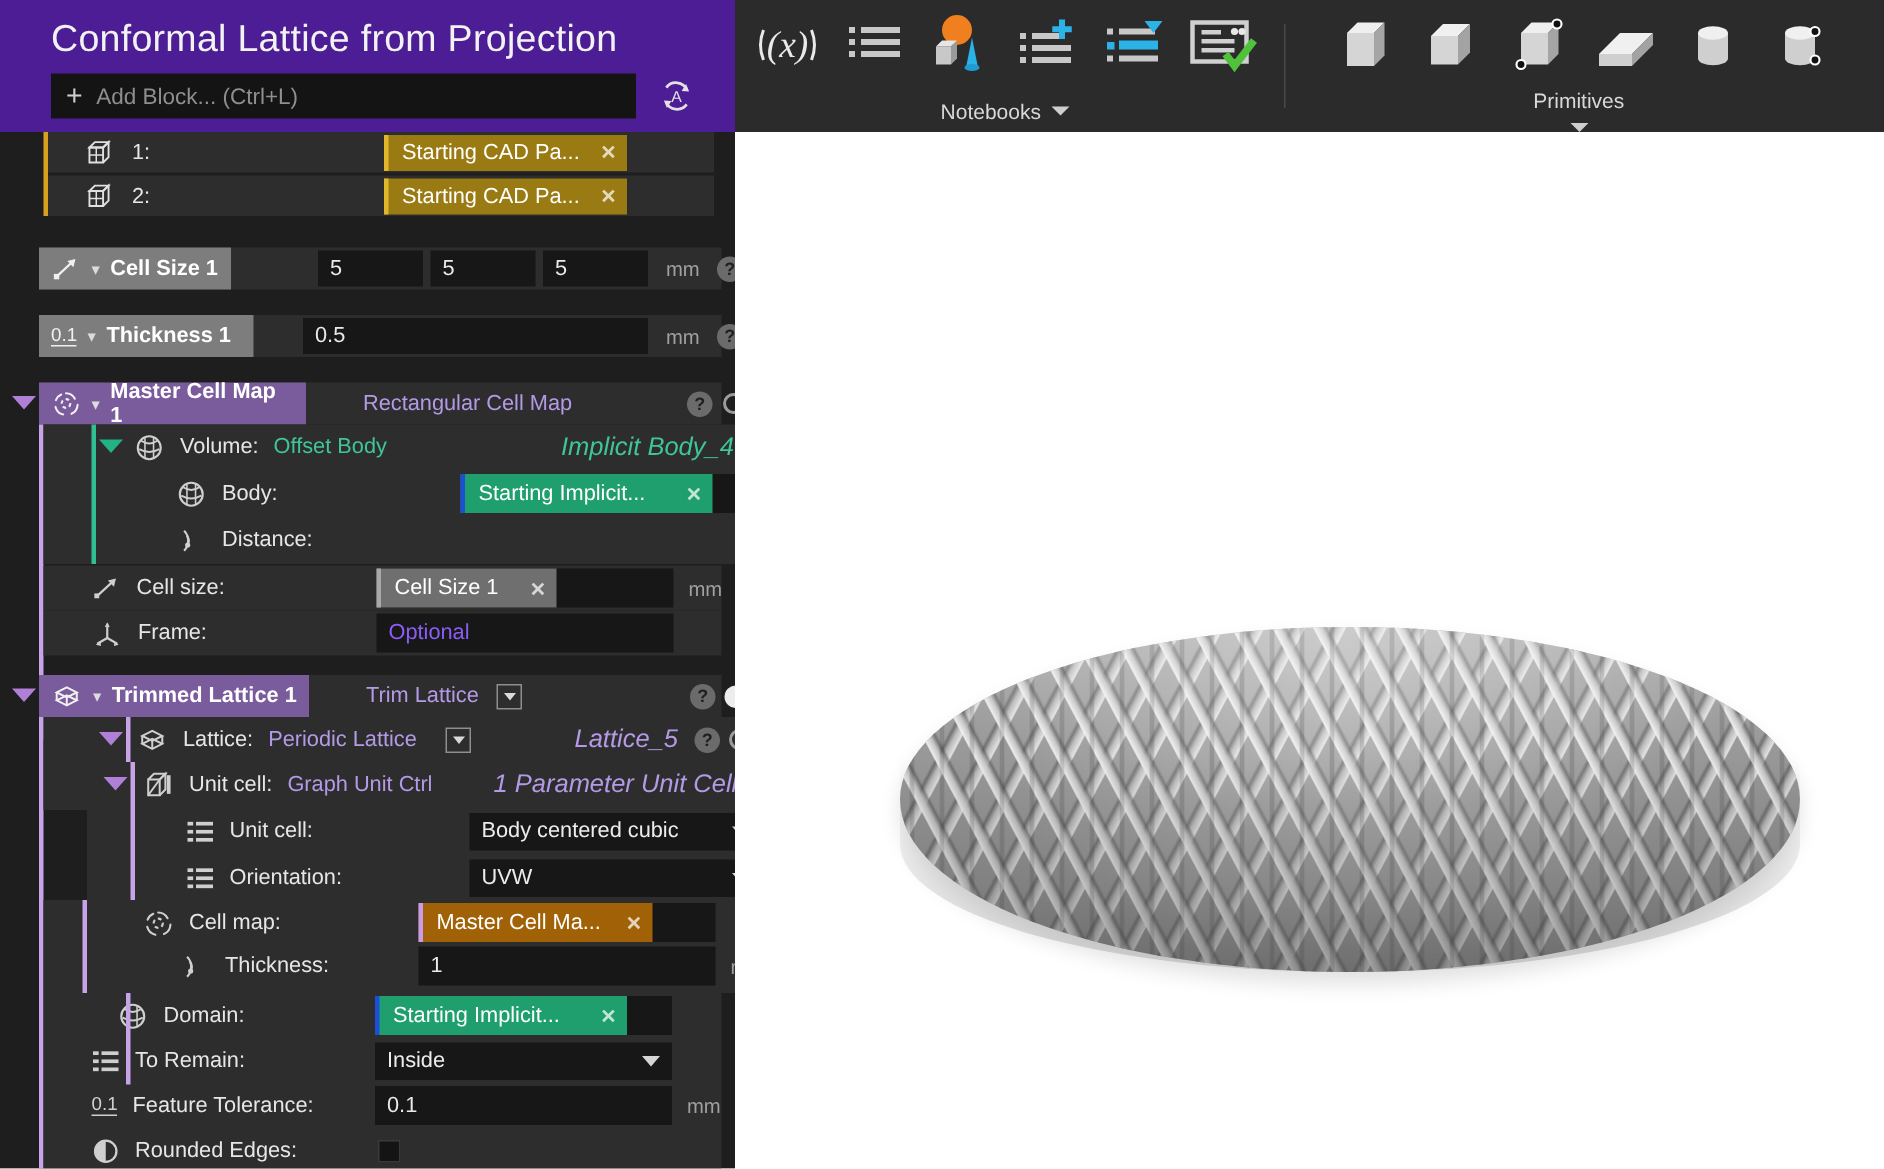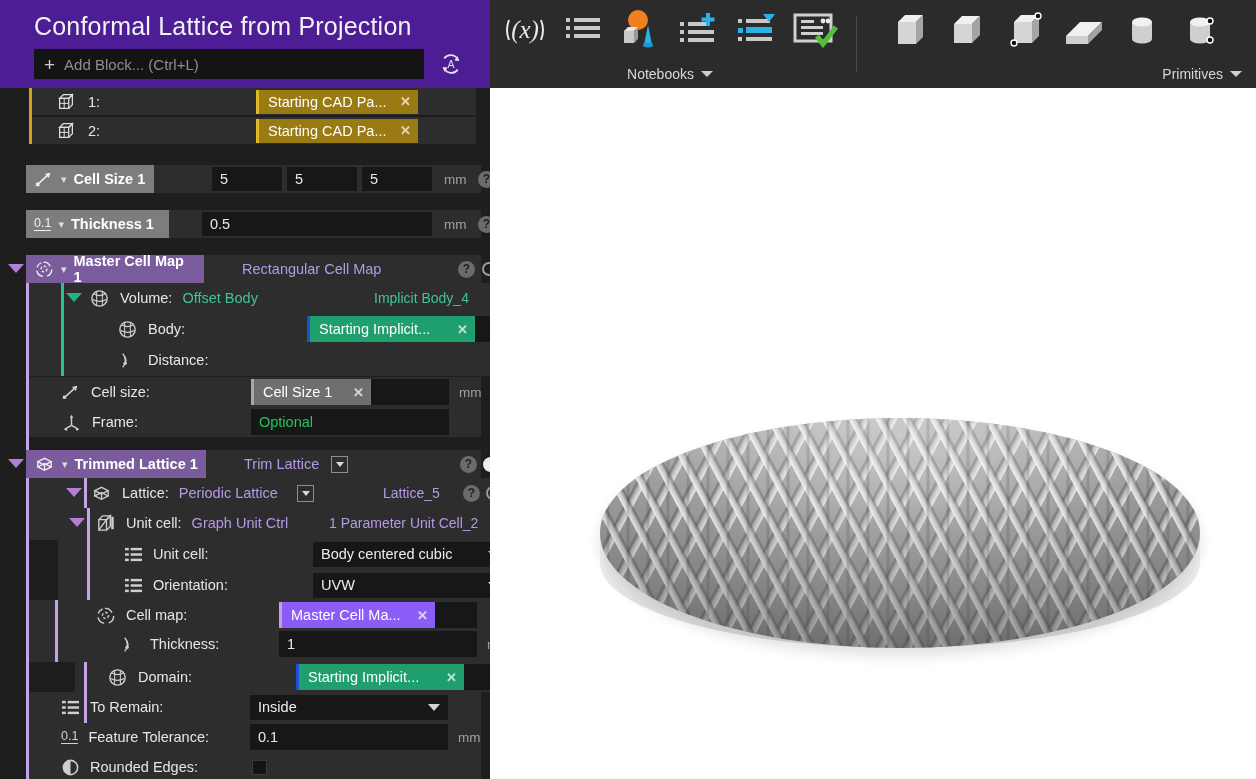--- a/index.html
+++ b/index.html
@@ -117,32 +117,32 @@
   .rowbg { background: #2d2d2d; }
 
   .lbl { color: #e6e6e6; white-space: nowrap; }
 
   .unit { color: #a0a0a0; font-size: 13.5px; width: 34px; text-align: left; padding-left: 6px; }
 
   .field {
     background: #171717; height: 24px; display: flex; align-items: center;
     padding: 0 8px; color: #e9e9e9; font-size: 14.5px; cursor: text;
   }
-  .field.ph { color: #22c55e; text-align: right; }
+  .field.ph { color: #8b5cf6; text-align: right; }
 
   .chip {
     height: 24px; display: inline-flex; align-items: center; gap: 8px;
     padding: 0 7px 0 9px; color: #ffffff; font-size: 14.5px; cursor: pointer;
     max-width: 100%; white-space: nowrap; overflow: hidden;
   }
   .chip .x { color: rgba(255,255,255,.72); font-size: 13px; font-weight: bold; }
   .chip.gold { background: #9a7a12; border-left: 3px solid #e0b62b; }
   .chip.green { background: #1f9e6e; border-left: 3px solid #1d4ed8; }
   .chip.grey { background: #6f6f6f; border-left: 3px solid #a8a8a8; }
-  .chip.purple { background: #8b5cf6; border-left: 3px solid #c79dea; }
+  .chip.purple { background: #a16207; border-left: 3px solid #c79dea; }
 
   .select {
     height: 25px; background: #171717; display: flex; align-items: center;
     justify-content: space-between; padding: 0 8px; color: #ececec; font-size: 14.5px; cursor: pointer;
   }
   .select .caret { width: 0; height: 0; border-left: 6px solid transparent; border-right: 6px solid transparent; border-top: 7px solid #d6d6d6; }
 
   .checkbox { width: 15px; height: 15px; background: #141414; border: 1px solid #3a3a3a; cursor: pointer; }
 
   .qmark {
@@ -161,21 +161,21 @@
   .nametag {
     height: 24px; display: inline-flex; align-items: center; padding: 0 8px;
     font-size: 14.5px; color: #ffffff; cursor: pointer;
   }
   .nametag.purple { background: #7a5b9c; }
   .nametag.grey { background: #7d7d7d; }
 
   .typelbl { font-size: 14.5px; cursor: pointer; }
   .typelbl.purple { color: #b49ae6; }
   .typelbl.green { color: #3fc596; }
-  .idlbl { font-size: 14px; }
+  .idlbl { font-style: italic; font-size: 17px; }
   .idlbl.purple { color: #b49ae6; }
   .idlbl.green { color: #3fc596; }
 
   .dd-box {
     width: 17px; height: 17px; border: 1px solid #8e8e8e; display: flex;
     align-items: center; justify-content: center; cursor: pointer;
   }
   .dd-box .caret { width: 0; height: 0; border-left: 4px solid transparent; border-right: 4px solid transparent; border-top: 5px solid #d9d9d9; }
 
   .vline { position: absolute; top: 0; bottom: 0; width: 3px; }
@@ -325,21 +325,21 @@
         </div>
         <div class="ribbon-btn">
           <svg width="40" height="40" viewBox="0 0 40 40">
               <path d="M10 12 L10 29 A10 4.5 0 0 0 30 29 L30 12 Z" fill="#cfcfcf"></path>
               <ellipse cx="20" cy="12" rx="10" ry="4.5" fill="#f0f0f0"></ellipse>
               <circle cx="30" cy="11" r="3" fill="#111" stroke="#fff" stroke-width="1.4"></circle>
               <circle cx="30" cy="30" r="3" fill="#111" stroke="#fff" stroke-width="1.4"></circle>
             </svg>
         </div>
       </div>
-      <div class="ribbon-label" style="justify-content:flex-end; padding-right:14px;">
+      <div class="ribbon-label" style="justify-content:flex-end; padding-right:14px;flex-direction:column;">
         <span>Primitives</span>
         <span class="caret-d"></span>
       </div>
     </div>
   </div>
 
   <div id="panel">
 
     <div id="panel-head">
       <div id="doc-title">Conformal Lattice from Projection</div>
@@ -689,21 +689,21 @@
                   </g>
                   <circle cx="8.5" cy="14" r="1.8" fill="#cfcfcf"></circle>
                 </svg>
             </span>
             <span class="lbl">Thickness:</span>
             <div class="field" style="position:absolute; left:250px; width:198px; height:26px;">1</div>
             <span class="unit" style="position:absolute; left:452px;">mm</span>
           </div>
         </div>
 
-        <div class="row rowbg" style="position:absolute; left:29px; top:212px; width:452px; height:30px; padding-left:32px;margin-left:46px;">
+        <div class="row rowbg" style="position:absolute; left:29px; top:212px; width:452px; height:30px; padding-left:49px;">
           <span class="icn" style="margin-right:10px;">
             <svg width="21" height="21" viewBox="0 0 22 22">
                 <ellipse cx="11" cy="11" rx="8" ry="8" fill="none" stroke="#cfcfcf" stroke-width="1.5"></ellipse>
                 <path d="M5 6 Q11 10 17 6" fill="none" stroke="#cfcfcf" stroke-width="1.3"></path>
                 <path d="M4 12 Q11 16 18 12" fill="none" stroke="#cfcfcf" stroke-width="1.3"></path>
                 <line x1="8" y1="3.5" x2="8" y2="18.5" stroke="#cfcfcf" stroke-width="1.1"></line>
                 <line x1="14" y1="3.5" x2="14" y2="18.5" stroke="#cfcfcf" stroke-width="1.1"></line>
               </svg>
           </span>
           <span class="lbl">Domain:</span>

